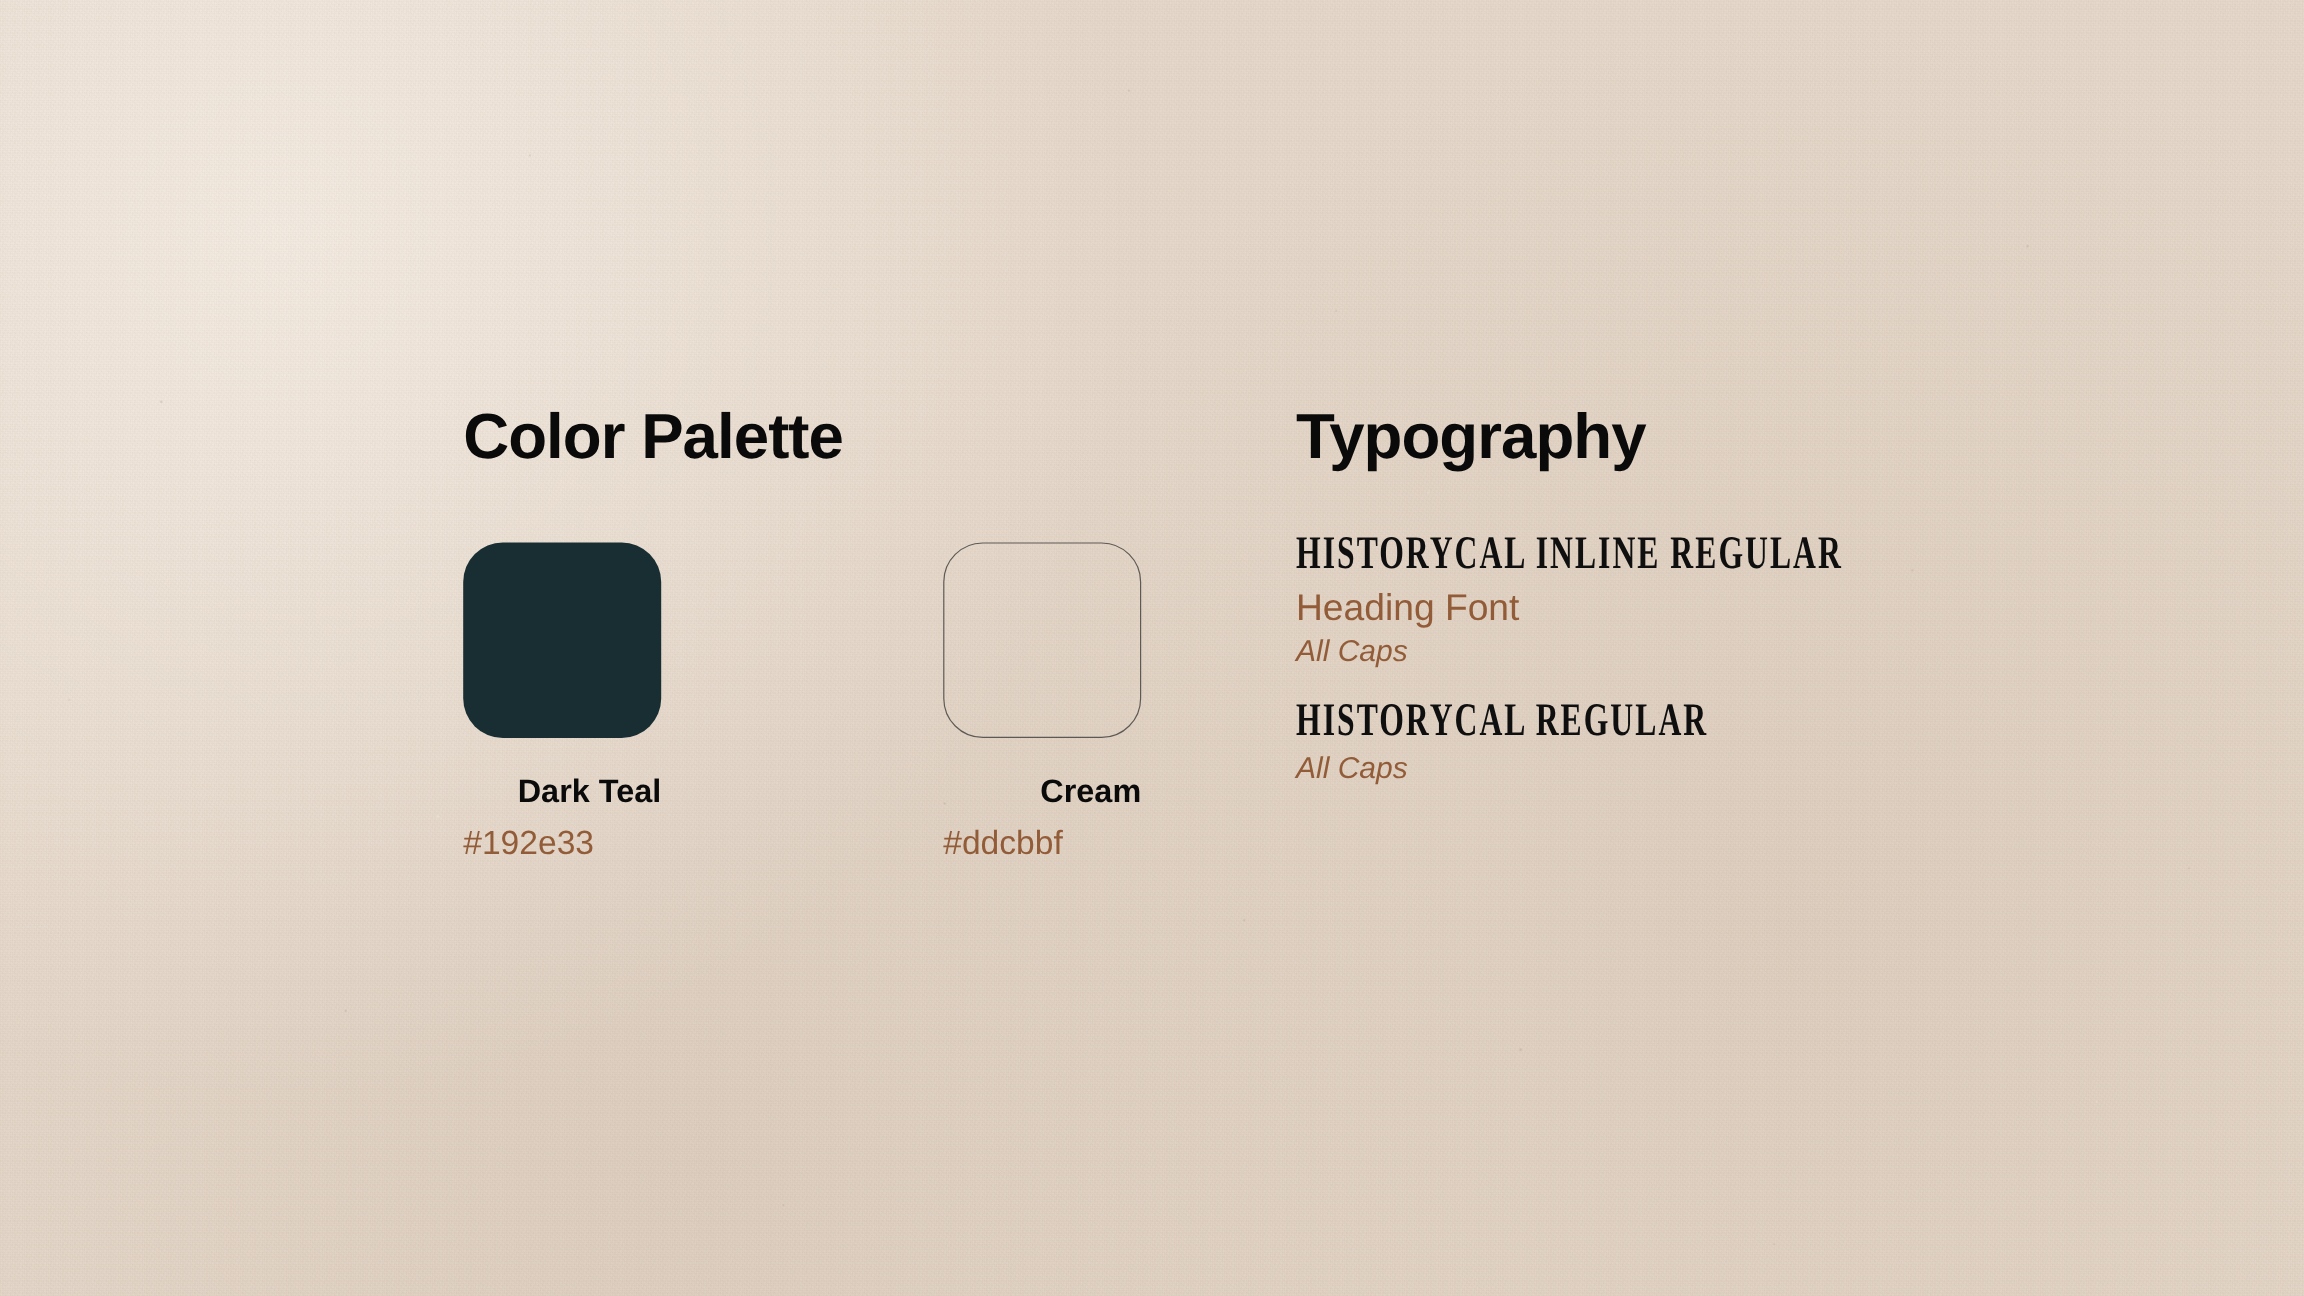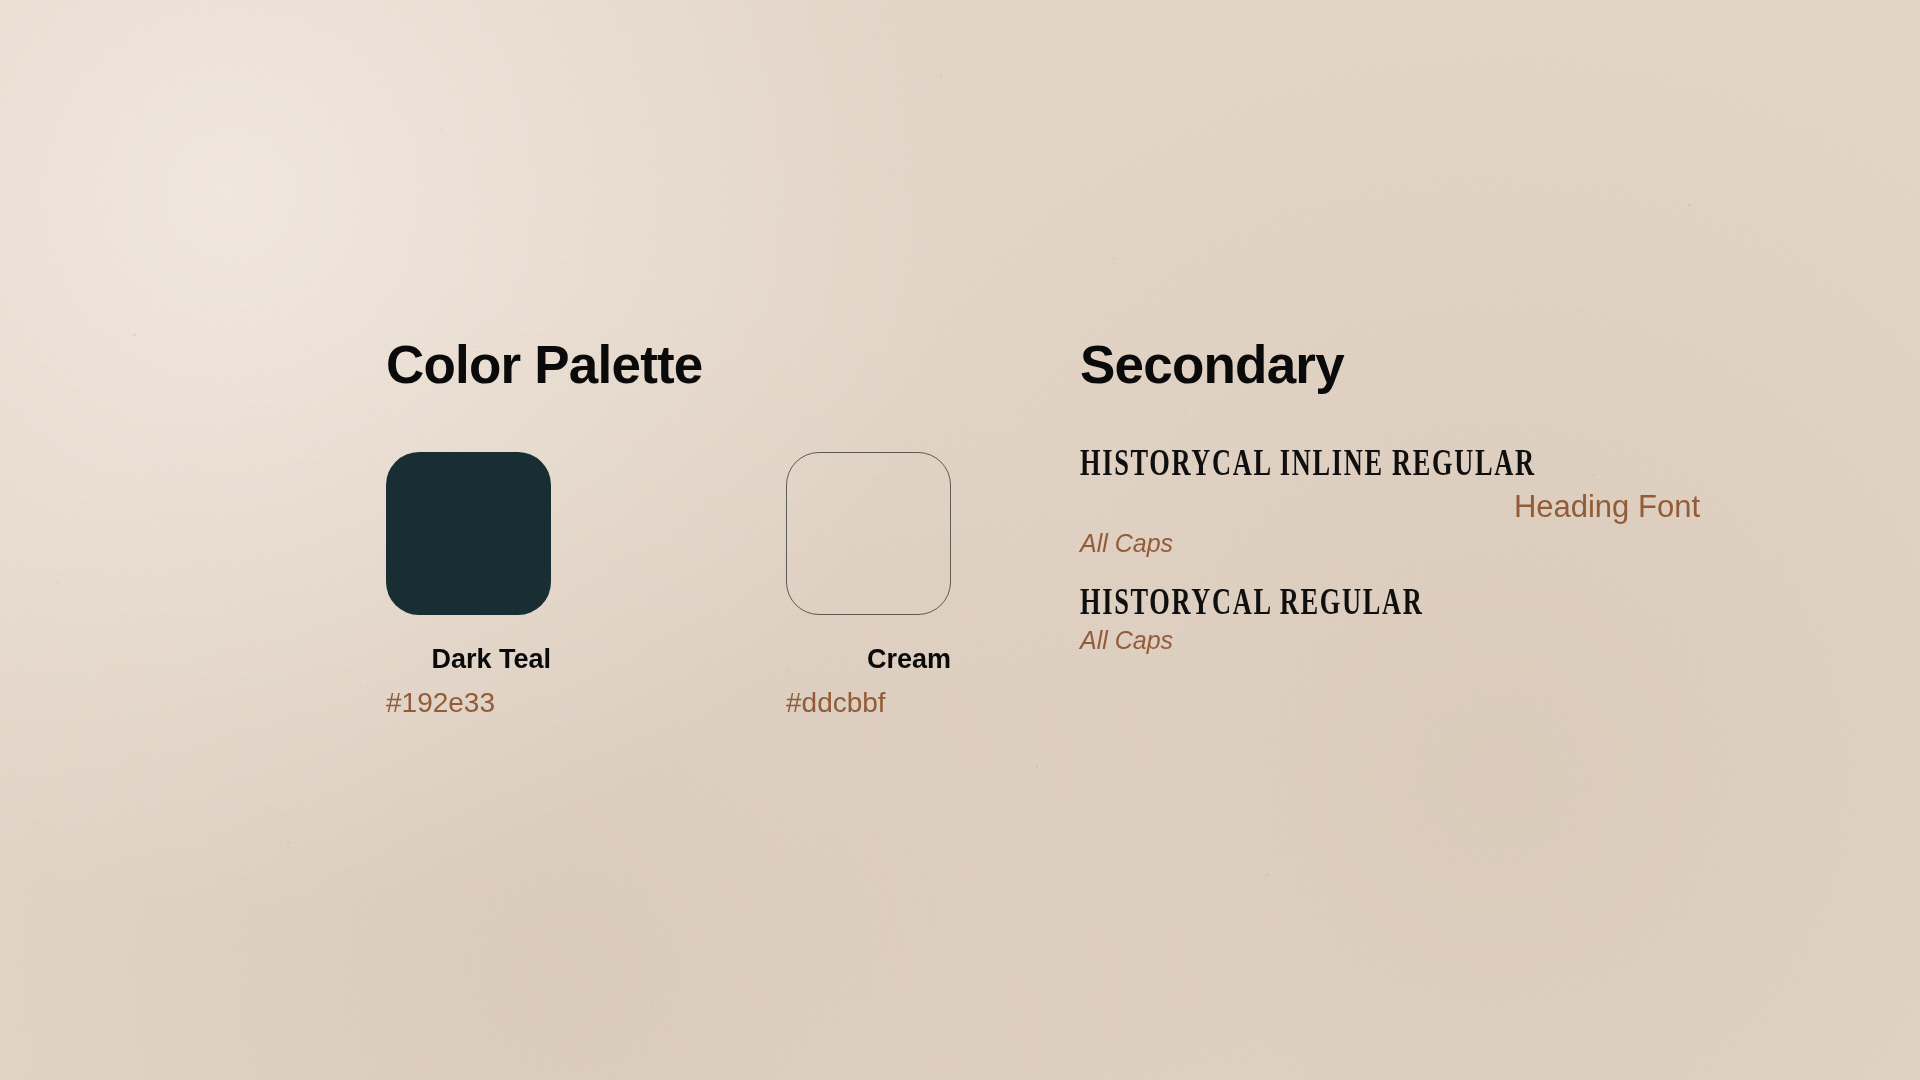--- a/index.html
+++ b/index.html
@@ -148,21 +148,20 @@
   }
 
   .specimen-role {
     font-family: "Liberation Sans", sans-serif;
     font-weight: normal;
     font-size: 31px;
     color: #925c38;
     line-height: 1.24;
     white-space: nowrap;
     margin-top: 4px;
-    text-align: right;
   }
 
   .specimen-case {
     font-family: "Liberation Sans", sans-serif;
     font-weight: normal;
     font-style: italic;
     font-size: 25px;
     color: #925c38;
     line-height: 1.24;
     white-space: nowrap;
@@ -186,21 +185,21 @@
     <div class="swatch-hex">#192e33</div>
   </div>
 
 
   <div class="swatch-group" id="swatch-2" style="left:786px; top:452px;">
     <div class="swatch-chip outlined"></div>
     <div class="swatch-name">Cream</div>
     <div class="swatch-hex">#ddcbbf</div>
   </div>
 
-  <div class="section-heading" id="typography-heading">Secondary</div>
+  <div class="section-heading" id="typography-heading">Typography</div>
 
   <div id="typography-specimens">
 
     <div class="specimen-group">
       <div class="specimen-display">HISTORYCAL INLINE REGULAR</div>
       <div class="specimen-role">Heading Font</div>
       <div class="specimen-case">All Caps</div>
     </div>
 
     <div class="specimen-group">

